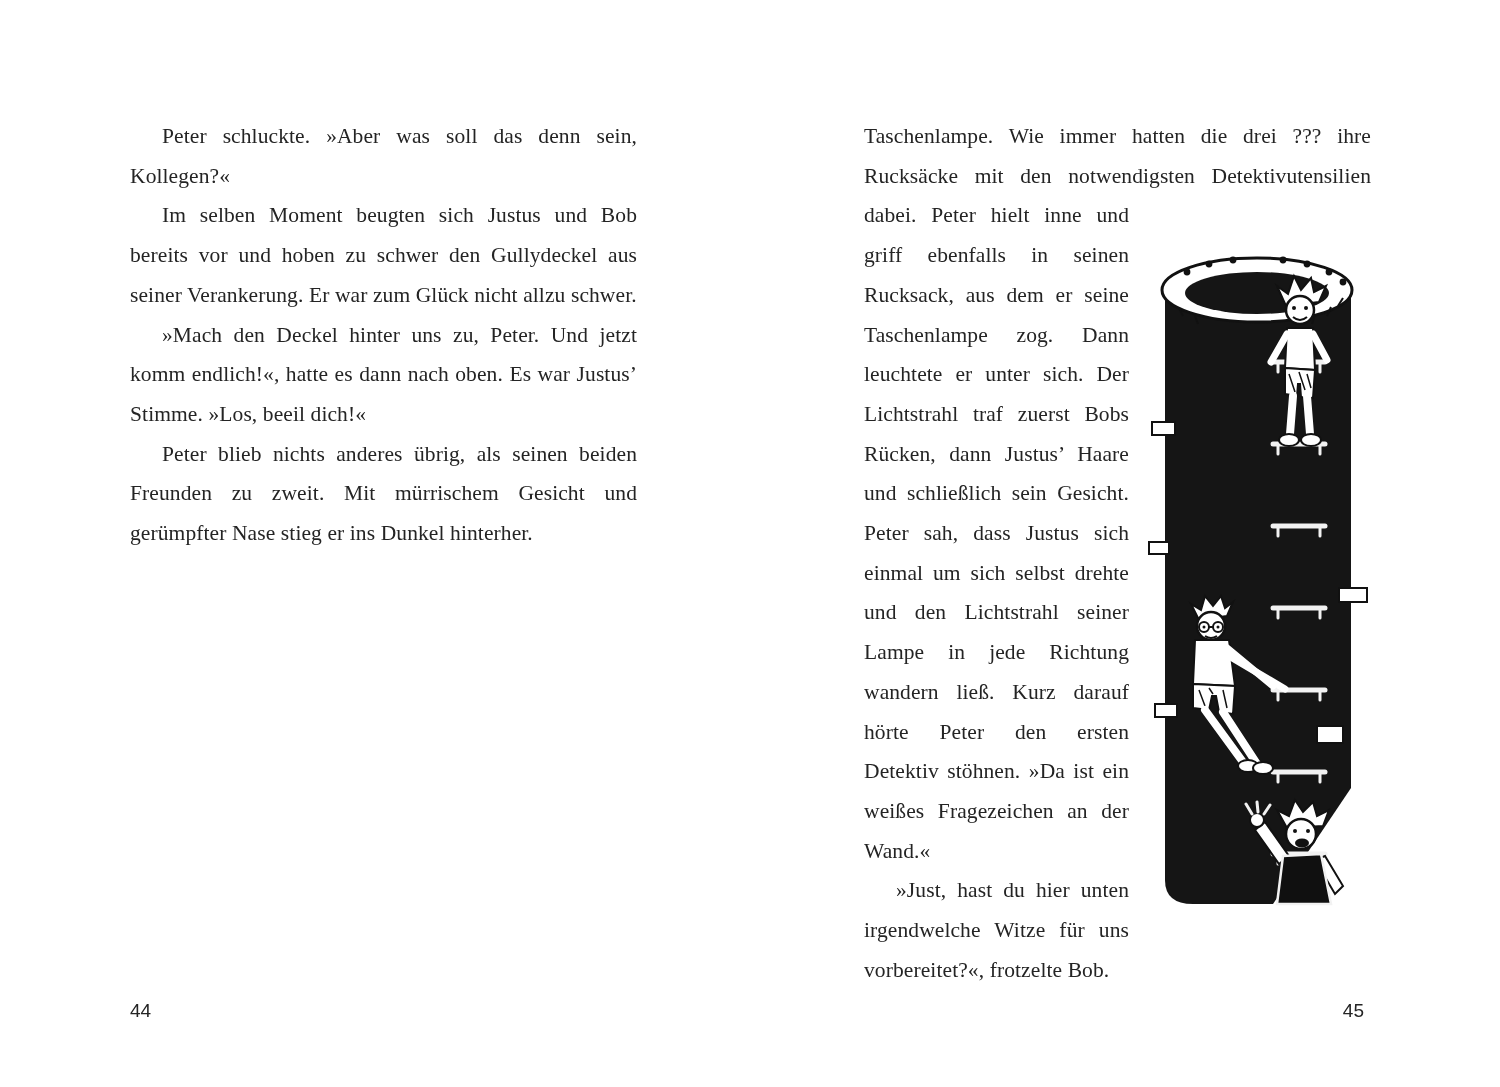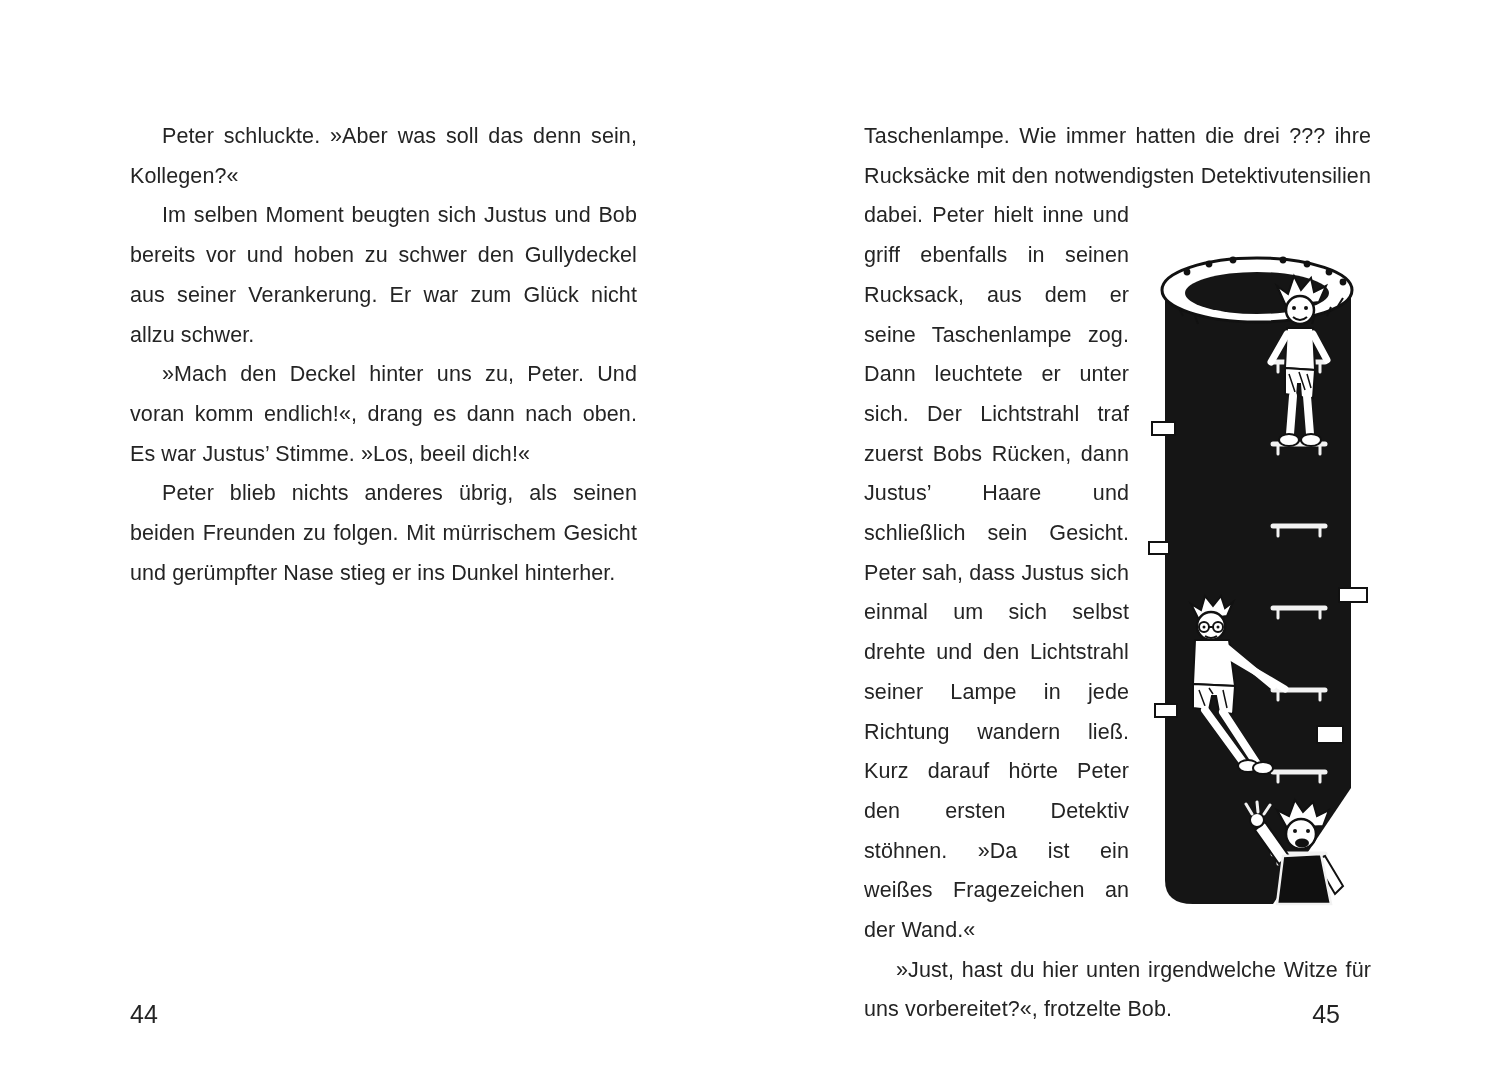--- a/index.html
+++ b/index.html
@@ -17,55 +17,55 @@
     top: 117px;
     width: 507px;
     font-size: 21.5px;
     line-height: 39.7px;
     text-align: justify;
     letter-spacing: 0.1px;
     hyphens: auto;
   }
   .page-left  { left: 130px; }
   .page-right { left: 864px; }
-  .para { margin: 0; }
+  .para { margin: 0; font-family: Liberation Serif, serif; }
   .para.indent { text-indent: 32px; }
   
   .illu-spacer {
     float: right;
     width: 0;
     height: 119px;
   }
   .illustration {
     float: right;
     clear: right;
     width: 224px;
     height: 688px;
     margin: 0 0 6px 18px;
   }
   .illustration svg { display: block; }
   .pagenum {
     position: absolute;
     top: 1000px;
-    font-size: 25px;
+    font-size: 19px;
     color: #242424;
   }
   .pagenum-left  { left: 130px; width: 507px; text-align: left; }
-  .pagenum-right { left: 833px; width: 507px; text-align: right; }
+  .pagenum-right { left: 857px; width: 507px; text-align: right; }
 </style>
 </head>
 <body>
 
 <div class="spread">
 
   <section class="page page-left">
     <p class="para indent">Peter schluckte. »Aber was soll das denn sein, Kollegen?«</p>
     <p class="para indent">Im selben Moment beugten sich Justus und Bob bereits vor und hoben zu schwer den Gullydeckel aus seiner Verankerung. Er war zum Glück nicht allzu schwer.</p>
-    <p class="para indent">»Mach den Deckel hinter uns zu, Peter. Und voran komm endlich!«, drang es dann nach oben. Es war Justus’ Stimme. »Los, beeil dich!«</p>
-    <p class="para indent">Peter blieb nichts anderes übrig, als seinen beiden Freunden zu folgen. Mit mürrischem Gesicht und gerümpfter Nase stieg er ins Dunkel hinterher.</p>
+    <p class="para indent">»Mach den Deckel hinter uns zu, Peter. Und jetzt komm endlich!«, hatte es dann nach oben. Es war Justus’ Stimme. »Los, beeil dich!«</p>
+    <p class="para indent">Peter blieb nichts anderes übrig, als seinen beiden Freunden zu zweit. Mit mürrischem Gesicht und gerümpfter Nase stieg er ins Dunkel hinterher.</p>
   </section>
 
   <section class="page page-right">
     <div class="illu-spacer"></div>
 
     <figure class="illustration" aria-label="Drei Jungen klettern eine Eisenleiter in einem dunklen Gullyschacht hinab">
       <svg viewBox="0 0 224 688" width="224" height="688" xmlns="http://www.w3.org/2000/svg">
 
         <g>
           <path d="M18 56 L18 644 Q18 668 46 668 L204 668 L204 56 Z" fill="#151515"></path>

